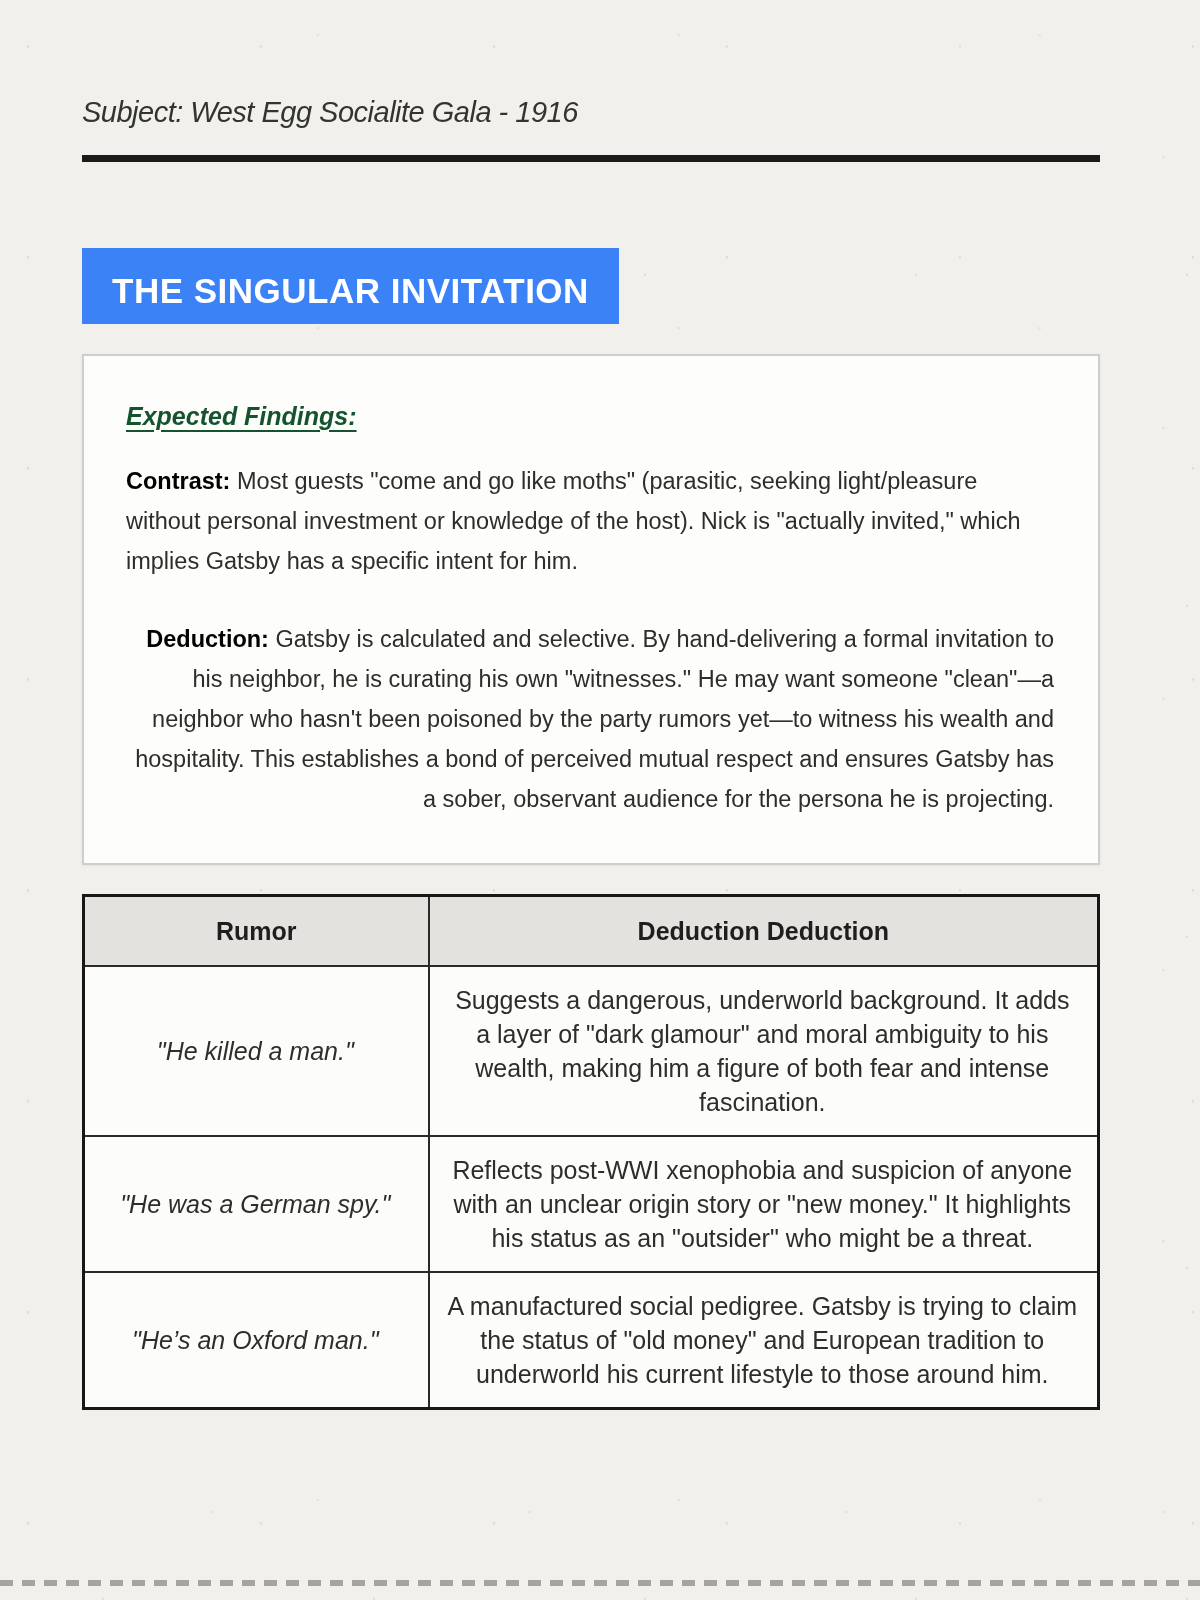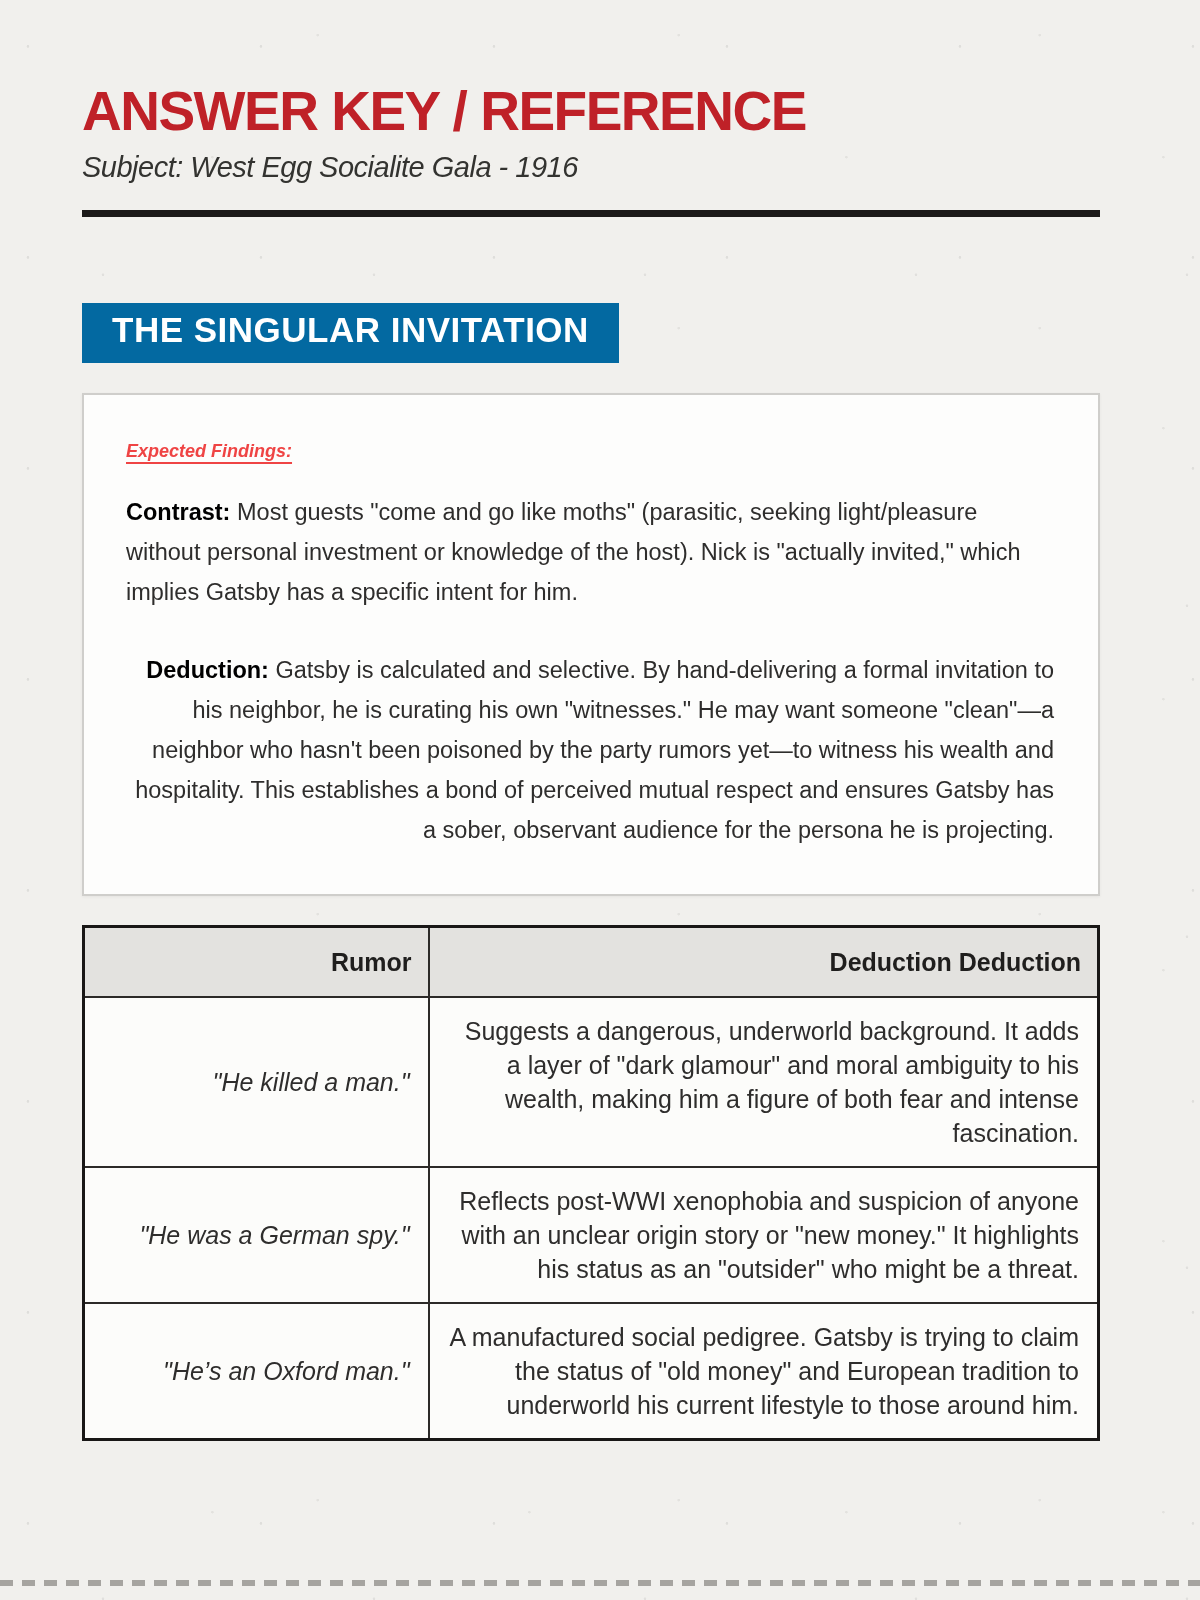--- a/index.html
+++ b/index.html
@@ -34,43 +34,43 @@
     letter-spacing:-0.5px;
   }
   .rule {
     height:7px;
     background:#1c1a19;
     margin-top:26px;
   }
 
   .section-label {
     display:inline-block;
-    background:#0369a1;
+    background:#3b82f6;
     color:#ffffff;
     font-weight:bold;
     font-size:35px;
     letter-spacing:0.5px;
-    padding:8px 30px 13px 30px;
+    padding:24px 30px 13px 30px;
     line-height:1.1;
   }
   .label-invitation { margin-top:86px; }
   .label-rumor    { margin-top:99px; }
 
   .findings-panel {
     margin-top:30px;
     background:#fdfdfc;
     border:2px solid #cfcecb;
     box-shadow:0 1px 3px rgba(0,0,0,0.05);
     padding:46px 44px 44px 42px;
   }
   .expected-findings {
-    color:#ef4444;
+    color:#14532d;
     font-weight:bold;
     font-style:italic;
-    font-size:18px;
+    font-size:25px;
     text-decoration:underline;
     text-underline-offset:5px;
     text-decoration-thickness:2px;
     margin-bottom:30px;
   }
   .para {
     font-size:23.5px;
     line-height:40px;
     color:#2e2d2c;
   }
@@ -79,21 +79,21 @@
 
   table.rumor-table {
     margin-top:29px;
     width:100%;
     border-collapse:collapse;
     border:3px solid #191716;
     background:#fcfcfa;
   }
   table.rumor-table th, table.rumor-table td {
     border:2px solid #2c2a28;
-    text-align:right;
+    text-align:center;
     vertical-align:middle;
   }
   table.rumor-table th {
     background:#e3e2df;
     font-size:25px;
     font-weight:bold;
     color:#1f1e1d;
     padding:20px 16px 19px 16px;
   }
   table.rumor-table td {
@@ -113,21 +113,20 @@
     bottom:14px;
     height:6px;
     background:repeating-linear-gradient(90deg, #a6a4a0 0 13px, transparent 13px 22px);
   }
 </style>
 </head>
 <body>
 
 <div class="content">
 
-  <h1 class="page-title">ANSWER KEY / REFERENCE</h1>
   <div class="page-subtitle">Subject: West Egg Socialite Gala - 1916</div>
   <div class="rule"></div>
 
   <div class="section-label label-invitation">THE SINGULAR INVITATION</div>
 
   <div class="findings-panel">
     <div class="expected-findings">Expected Findings:</div>
 
     <p class="para"><b>Contrast:</b><span> Most guests "come and go like moths" (parasitic, seeking light/pleasure without personal investment or knowledge of the host). Nick is "actually invited," which implies Gatsby has a specific intent for him.</span></p>
 

